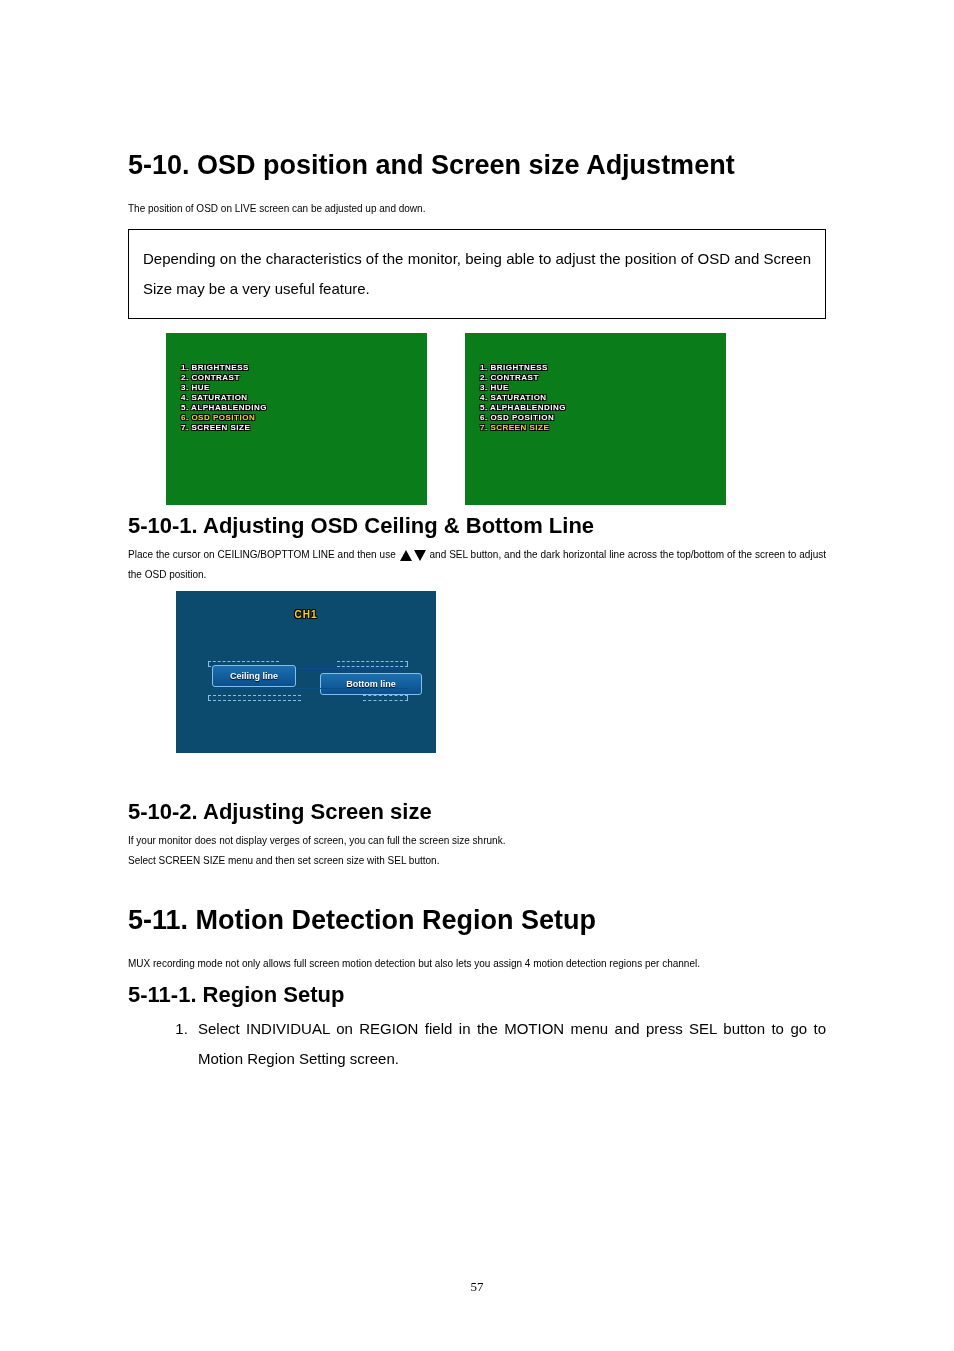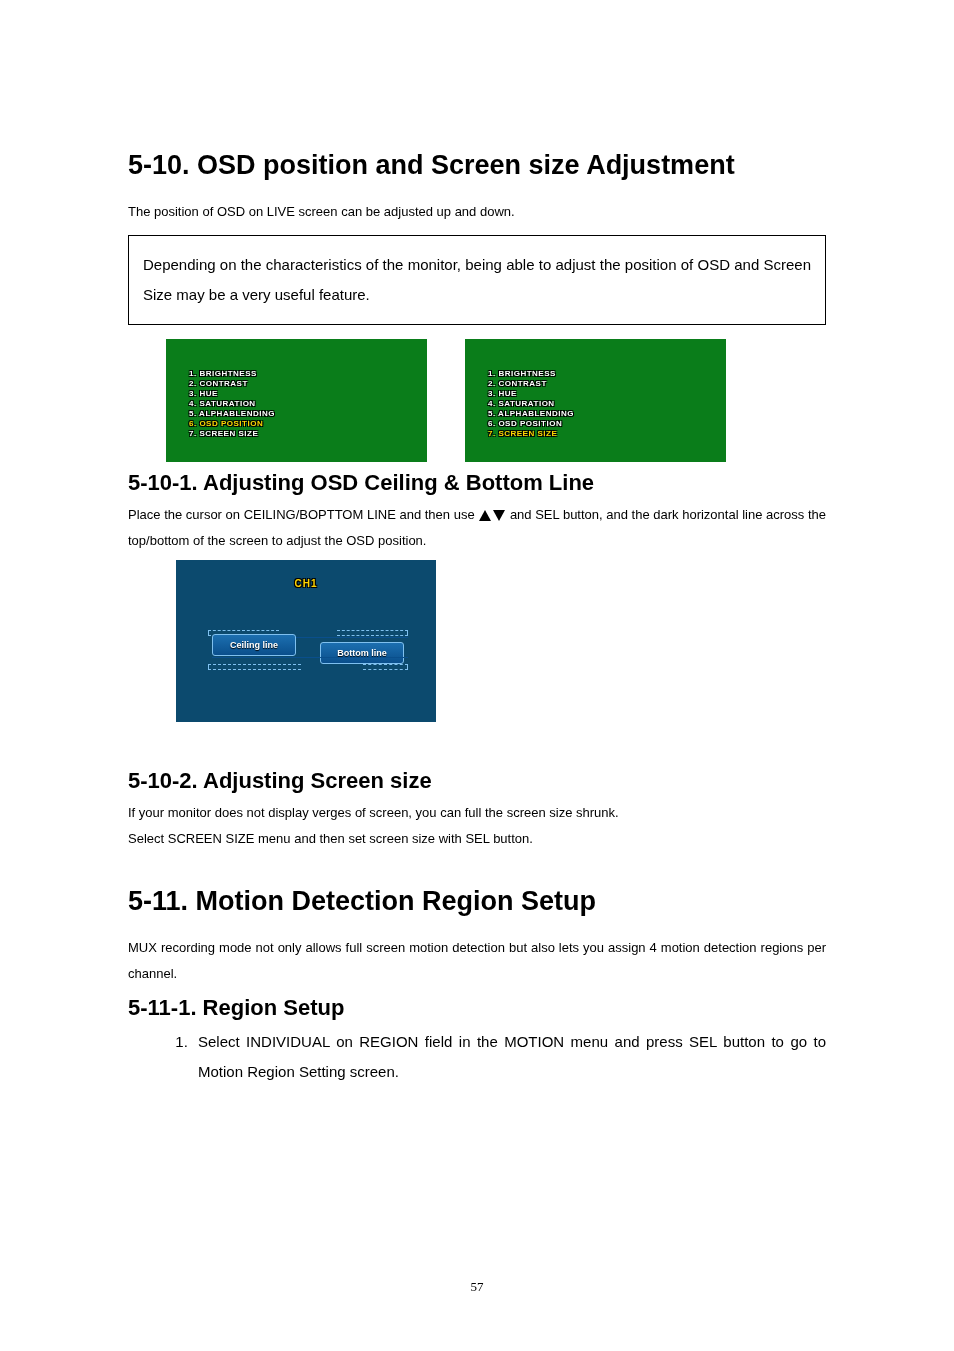--- a/index.html
+++ b/index.html
@@ -19,48 +19,48 @@
     font-weight: bold;
     margin-bottom: 18px;
   }
   h2 {
     font-size: 22px;
     font-weight: bold;
     margin-top: 8px;
     margin-bottom: 6px;
   }
   p.body {
-    font-size: 13px;
+    font-size: 10px;
     line-height: 2.0;
     text-align: justify;
   }
   .note-box {
     border: 1px solid #000;
     padding: 14px 14px;
     margin: 10px 0 14px 0;
   }
   .note-box p {
     font-size: 15px;
     line-height: 2.0;
     text-align: justify;
   }
   .osd-row {
     display: flex;
     gap: 38px;
     margin: 0 0 4px 38px;
   }
   .osd-screen {
     width: 261px;
-    height: 123px;
+    height: 172px;
     background: #0a7d1a;
     position: relative;
     color: #fff;
     font-size: 8px;
     font-weight: bold;
-    padding: 30px 0 0 22px;
+    padding: 30px 0 0 14px;
     font-family: Arial, sans-serif;
     letter-spacing: 0.5px;
   }
   .osd-screen .item {
     display: inline-block;
     text-shadow: 1px 1px 0 #000, -1px -1px 0 #000, 1px -1px 0 #000, -1px 1px 0 #000;
     margin-bottom: 1px;
     padding: 0 1px;
   }
   .osd-screen .highlight { color: #ffd400; }
@@ -91,21 +91,21 @@
     height: 22px;
     background: linear-gradient(to bottom, #1c6fb0, #0a4f8c);
     border: 1px solid #7fc0ef;
     border-radius: 3px;
     color: #fff;
     font-size: 9px;
     font-weight: bold;
     text-shadow: 0 1px 1px #000;
   }
   .ch-btn.ceiling { left: 36px; top: 74px; width: 84px; }
-  .ch-btn.bottom  { left: 144px; top: 82px; width: 84px; }
+  .ch-btn.bottom  { left: 144px; top: 82px; width: 102px; }
   .marquee {
     position: absolute;
     left: 32px;
     width: 200px;
     height: 6px;
   }
   .marquee.top { top: 70px; }
   .marquee.bot { top: 104px; }
   .marquee::before, .marquee::after {
     content: "";

